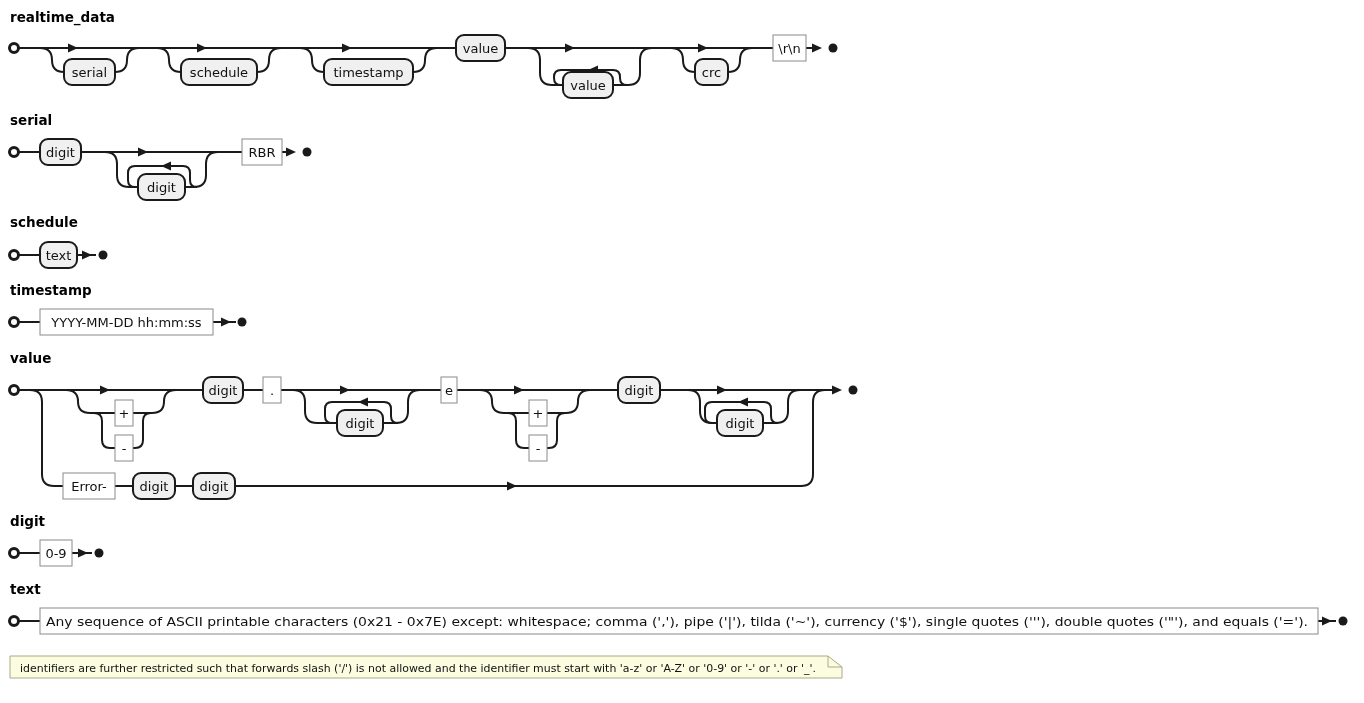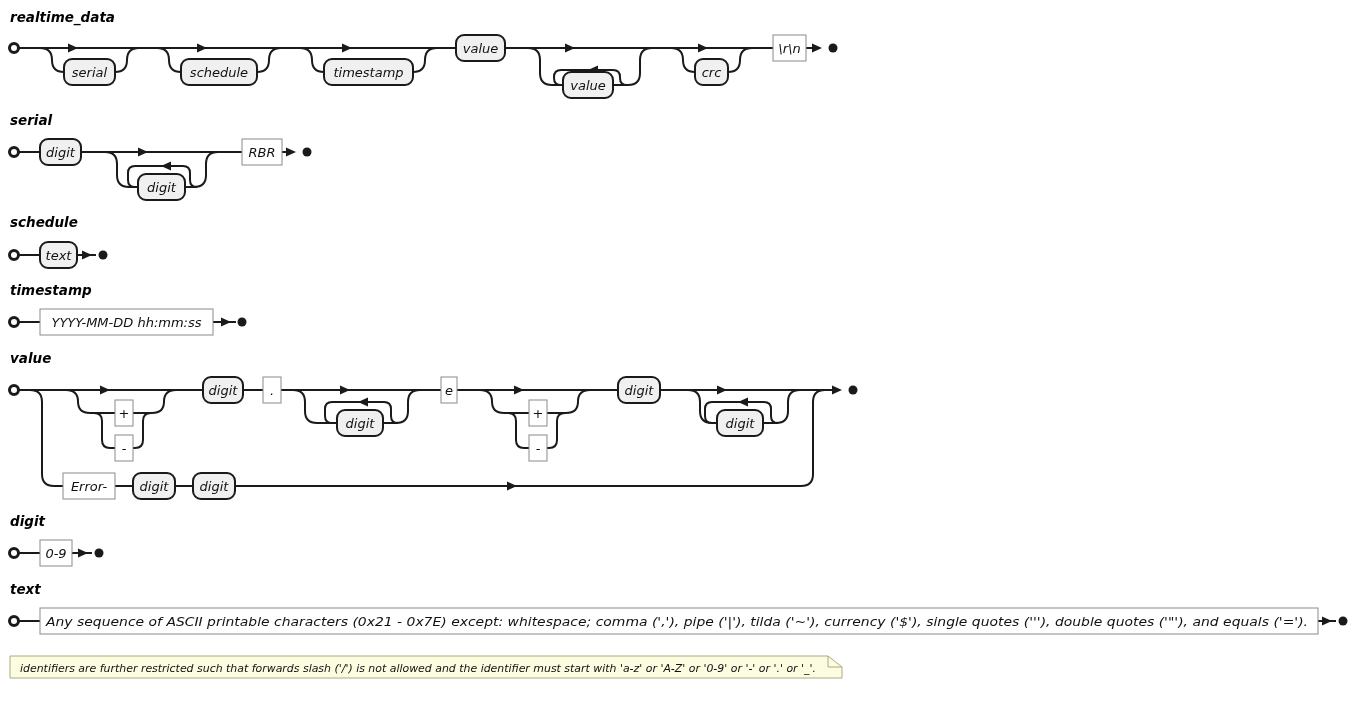--- a/index.html
+++ b/index.html
@@ -1,20 +1,20 @@
 <!DOCTYPE html>
 <html><head>
 <meta charset="utf-8">
 <style>
   html,body{margin:0;padding:0;}
   body{
     width:1364px;height:703px;background:#ffffff;
     font-family:"DejaVu Sans","Liberation Sans",sans-serif;
   }
-  #canvas{position:relative;width:1364px;height:703px;overflow:hidden;background:#fff;font-style:italic;}
+  #canvas{position:relative;width:1364px;height:703px;overflow:hidden;background:#fff;}
   .rule-title{
     position:absolute;left:10px;font-weight:bold;font-size:13.5px;
     color:#000;white-space:nowrap;line-height:16px;
   }
   svg{position:absolute;display:block;}
   svg text{font-family:"DejaVu Sans","Liberation Sans",sans-serif;fill:#111;}
 </style>
 </head>
 <body>
 

